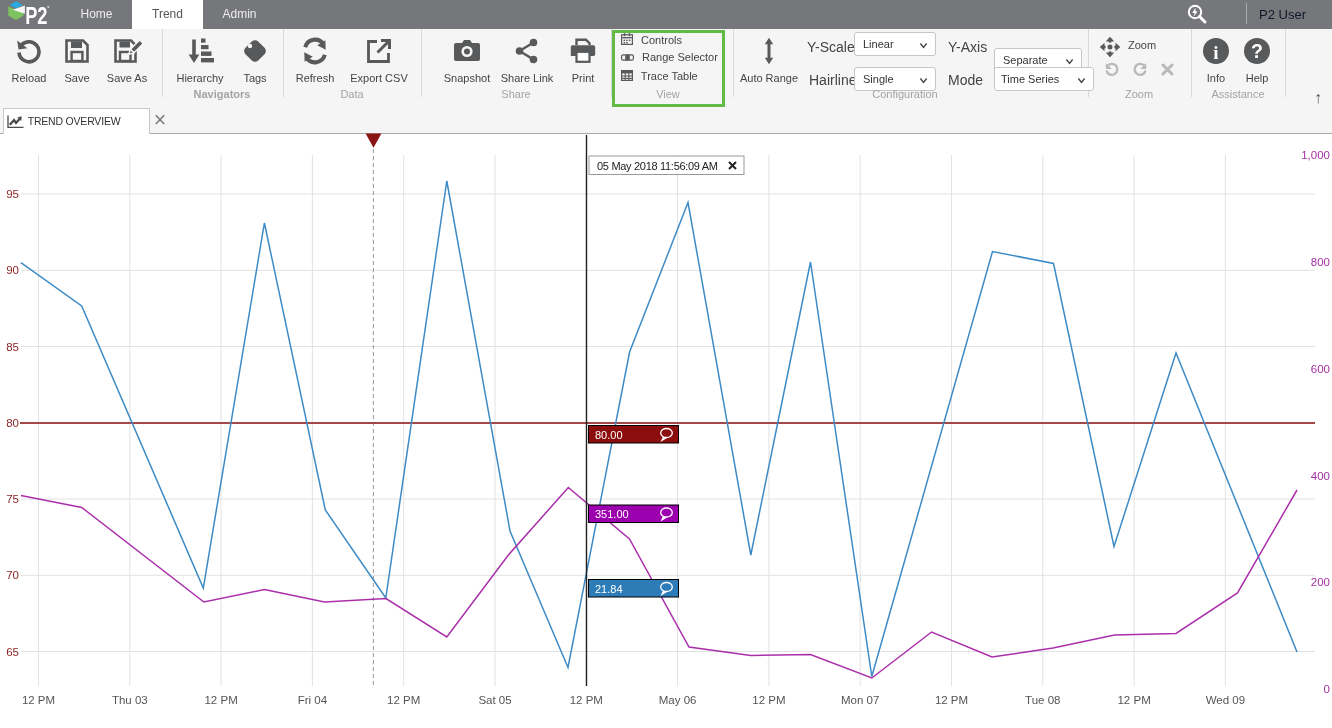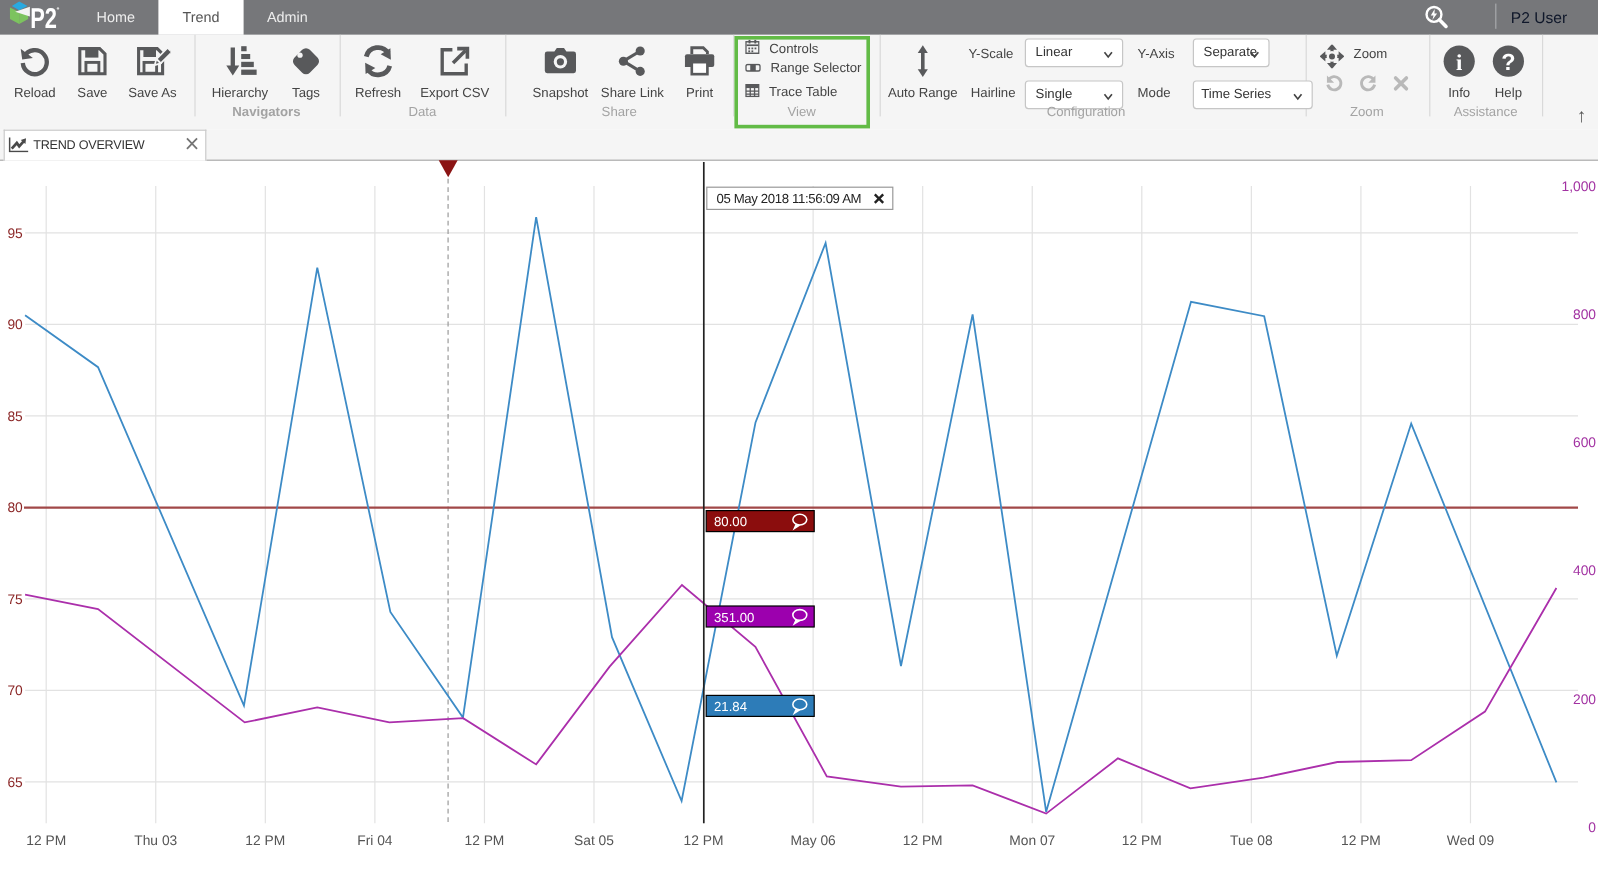--- a/index.html
+++ b/index.html
@@ -11,25 +11,25 @@
 .toptab.active { background:#ffffff; color:#555; }
 #ribbon { position:absolute; left:0; top:29px; width:1332px; height:79px; background:#f5f5f5; }
 #tabrow { position:absolute; left:0; top:108px; width:1332px; height:26px; background:#f5f5f5;
   border-bottom:1px solid #ababab; }
 .rsep { position:absolute; top:0px; width:1px; height:68px; background:#d9d9d9; }
 .rbtn { position:absolute; text-align:center; color:#444; font-size:11px; white-space:nowrap; }
 .rbtn .ric { display:block; margin:0 auto 7px auto; }
 .glabel { position:absolute; top:59px; color:#a3a3a3; font-size:11px; text-align:center; width:140px; }
 .viewrow { position:absolute; left:0; height:18px; color:#444; font-size:11px; white-space:nowrap; }
 .viewrow svg { vertical-align:-2px; margin-right:5px; }
-.cfglab { position:absolute; color:#444; font-size:11px; }
+.cfglab { position:absolute; color:#444; font-size:14px; }
 .dd { position:absolute; width:82px; height:24px; background:#fff; border:1px solid #c6c6c6;
   border-radius:3px; font-size:11px; color:#333; line-height:22px; padding-left:8px; }
 .dd .chev { position:absolute; right:6px; top:9px; width:11px; height:7px; }
-#doctab { position:absolute; left:3px; top:0px; width:169px; height:26px; background:#ffffff;
+#doctab { position:absolute; left:3px; top:0px; width:147px; height:26px; background:#ffffff;
   border:1px solid #c9c9c9; border-bottom:none; font-size:10.5px; letter-spacing:-0.2px; color:#333; line-height:24px; }
 </style>
 </head>
 <body>
 <div id="topbar">
   <svg width="52" height="26" style="position:absolute;left:0px;top:0px" viewBox="0 0 52 26">
     <polygon points="16,1.3 22.9,4.9 16,8.6 9.9,4.9" fill="#29a9e0"></polygon>
     <polygon points="8.3,6.2 16,9.9 16,19.9 8.3,15.8" fill="#7cc35f"></polygon>
     <polygon points="16,9.9 23.5,6.2 23.5,15.8 16,19.9" fill="#7cc35f"></polygon>
     <polygon points="24.9,5.6 24.9,13.8 12.6,9.75" fill="#f3f3f3"></polygon>
@@ -170,21 +170,21 @@
   <div class="cfglab" style="left:807px;top:10px">Y-Scale</div>
   <div class="cfglab" style="left:809px;top:43px">Hairline</div>
   <div class="dd" style="left:854px;top:3px">Linear<svg class="chev" viewBox="0 0 10 9">
         <path d="M1,2 L5,7 L9,2" fill="none" stroke="#444" stroke-width="1.8"></path>
       </svg></div>
   <div class="dd" style="left:854px;top:38px">Single<svg class="chev" viewBox="0 0 10 9">
         <path d="M1,2 L5,7 L9,2" fill="none" stroke="#444" stroke-width="1.8"></path>
       </svg></div>
   <div class="cfglab" style="left:948px;top:10px">Y-Axis</div>
   <div class="cfglab" style="left:948px;top:43px">Mode</div>
-  <div class="dd" style="left:994px;top:3px;width:64px">Separate<svg class="chev" viewBox="0 0 10 9">
+  <div class="dd" style="left:994px;top:19px;width:88px">Separate<svg class="chev" viewBox="0 0 10 9">
         <path d="M1,2 L5,7 L9,2" fill="none" stroke="#444" stroke-width="1.8"></path>
       </svg></div>
   <div class="dd" style="left:994px;top:38px;width:100px;padding-left:6px">Time Series<svg class="chev" viewBox="0 0 10 9">
         <path d="M1,2 L5,7 L9,2" fill="none" stroke="#444" stroke-width="1.8"></path>
       </svg></div>
 
   <svg width="20" height="20" viewBox="0 0 20 20" style="position:absolute;left:1100px;top:8px">
     <line x1="10" y1="2.5" x2="10" y2="17.5" stroke="#58595b" stroke-width="2.6"></line>
     <line x1="2.5" y1="10" x2="17.5" y2="10" stroke="#58595b" stroke-width="2.6"></line>
     <polygon points="5.8,4.5 14.2,4.5 10,-0.4" fill="#58595b"></polygon>

